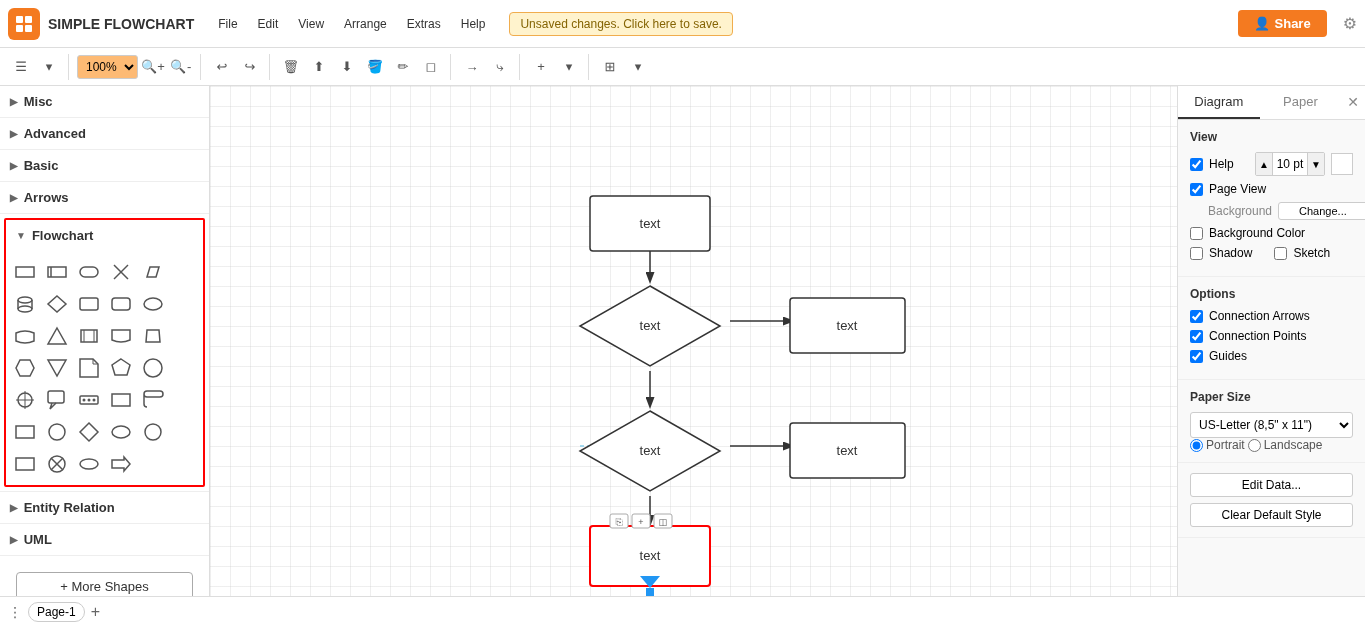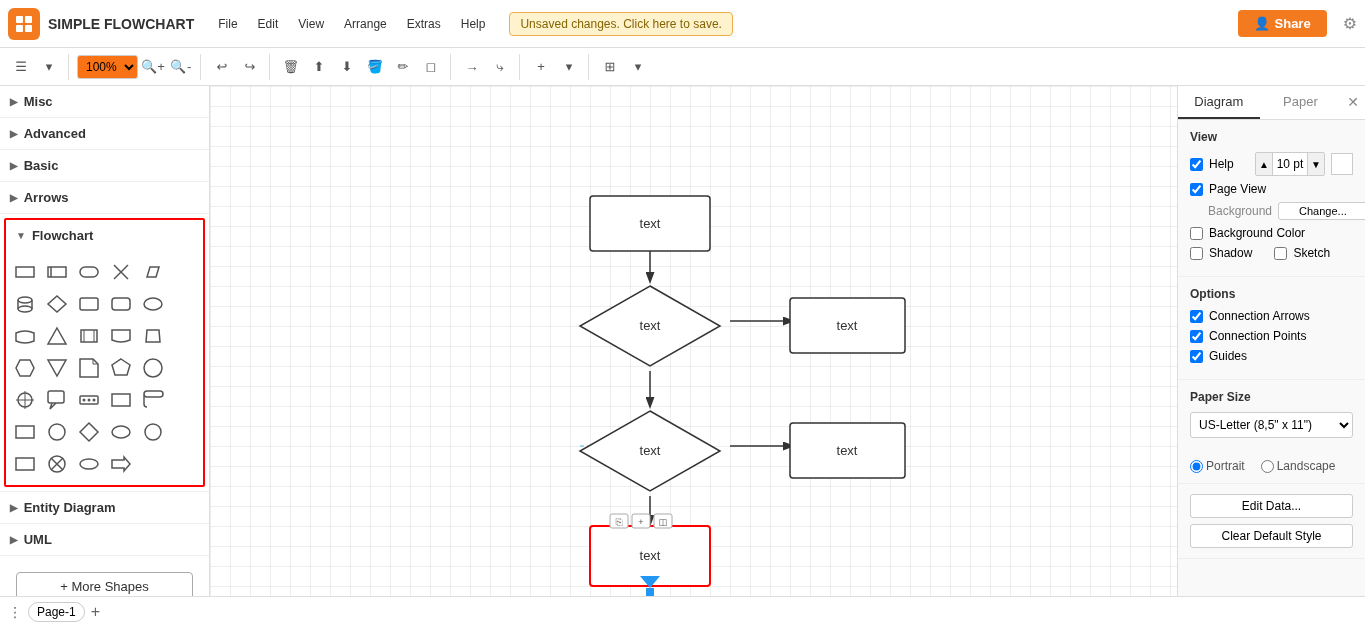--- a/index.html
+++ b/index.html
@@ -33,21 +33,21 @@
       background: #fff; border-bottom: 1px solid #ddd; padding: 0 8px; gap: 6px;
     }
     .toolbar-group { display: flex; align-items: center; gap: 2px; border-right: 1px solid #ddd; padding-right: 6px; margin-right: 2px; }
     .toolbar-group:last-child { border-right: none; }
     .tb-btn {
       width: 26px; height: 26px; display: flex; align-items: center; justify-content: center;
       cursor: pointer; border-radius: 3px; color: #555; font-size: 13px; border: none; background: transparent;
     }
     .tb-select {
       height: 24px; border: 1px solid #ccc; border-radius: 3px; font-size: 12px;
-      padding: 0 4px; background: #f97316; cursor: pointer;
+      padding: 0 4px; background: #fdba74; cursor: pointer;
     }
 
     
     #main { display: flex; flex: 1; overflow: hidden; }
 
     
     #left-panel {
       width: 210px; background: #fff; border-right: 1px solid #ddd;
       display: flex; flex-direction: column; overflow-y: auto; flex-shrink: 0;
     }
@@ -115,21 +115,21 @@
     .r-section-title { font-size: 12px; font-weight: bold; color: #333; margin-bottom: 8px; }
     .r-row { display: flex; align-items: center; margin-bottom: 6px; gap: 6px; }
     .r-checkbox { width: 13px; height: 13px; cursor: pointer; }
     .color-swatch {
       width: 22px; height: 22px; border: 1px solid #ccc; background: white; cursor: pointer;
     }
     .r-select {
       width: 100%; height: 26px; border: 1px solid #ccc; border-radius: 3px;
       font-size: 12px; background: white; cursor: pointer; padding: 0 4px;
     }
-    .r-radio-group { display: flex; gap: 16px; align-items: center; margin-top: 21px; }
+    .r-radio-group { display: flex; gap: 3px; align-items: center; margin-top: 0; }
     .r-radio-label { font-size: 12px; color: #555; display: flex; align-items: center; gap: 3px; }
 
     
     #page-bar {
       height: 30px; background: #fff; border-top: 1px solid #ddd;
       display: flex; align-items: center; padding: 0 8px; gap: 6px;
     }
     .page-bar-icon { color: #666; cursor: pointer; font-size: 14px; }
     .page-tab {
       display: flex; align-items: center; gap: 4px; padding: 2px 8px;
@@ -441,21 +441,21 @@
               </svg>
             </div>
           <div class="shape-item"></div>
           <div class="shape-item"></div>
         </div>
       </div>
     </div>
 
     <div class="section-header bottom-panel">
       <span class="arrow">▶</span>
-      <span>Entity Diagram</span>
+      <span>Entity Relation</span>
     </div>
 
     <div class="section-header">
       <span class="arrow">▶</span>
       <span>UML</span>
     </div>
 
     <div style="padding:8px;">
       <button id="more-shapes-btn">+ More Shapes</button>
     </div>

